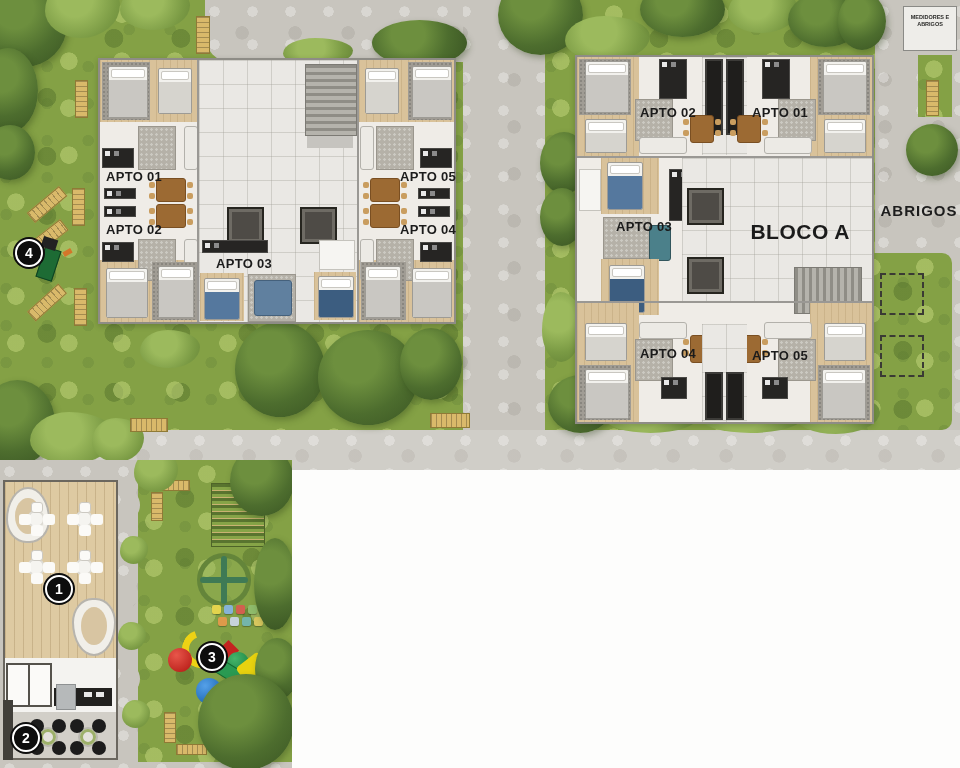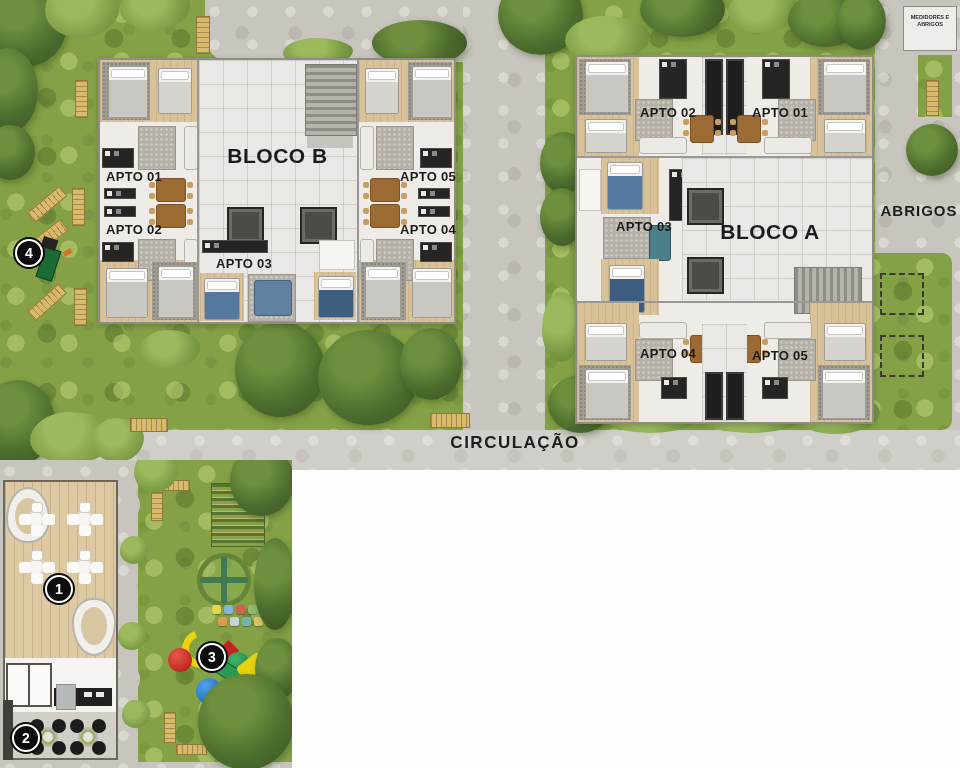--- a/index.html
+++ b/index.html
@@ -244,33 +244,31 @@
       <div class="kctr" style="left:84px;top:320px;width:26px;height:22px;"></div>
       <div class="kctr" style="left:185px;top:320px;width:26px;height:22px;"></div>
       <div class="bed b-grey" style="left:8px;top:266px;width:40px;height:36px;"></div>
       <div class="rdark" style="left:2px;top:308px;width:52px;height:55px;"></div>
       <div class="bed" style="left:8px;top:312px;width:42px;height:48px;"></div>
       <div class="bed b-grey" style="left:247px;top:266px;width:40px;height:36px;"></div>
       <div class="rdark" style="left:241px;top:308px;width:52px;height:55px;"></div>
       <div class="bed" style="left:245px;top:312px;width:42px;height:48px;"></div>
     </div>
 
-    <div class="bloco" style="left:195px;top:144px;width:165px;">BLOCO B</div>
-    <div class="bloco" style="left:690px;top:220px;width:160px;">BLOCO A</div>
+    <div class="bloco" style="left:690px;top:220px;width:160px;text-align:right;">BLOCO A</div>
     <div class="apto" style="left:106px;top:169px;">APTO 01</div>
     <div class="apto" style="left:106px;top:222px;">APTO 02</div>
     <div class="apto" style="left:216px;top:256px;">APTO 03</div>
     <div class="apto" style="left:400px;top:169px;">APTO 05</div>
     <div class="apto" style="left:400px;top:222px;">APTO 04</div>
     <div class="apto" style="left:640px;top:105px;">APTO 02</div>
     <div class="apto" style="left:752px;top:105px;">APTO 01</div>
     <div class="apto" style="left:616px;top:219px;">APTO 03</div>
     <div class="apto" style="left:640px;top:346px;">APTO 04</div>
     <div class="apto" style="left:752px;top:348px;">APTO 05</div>
-    <div class="pathlbl" style="left:425px;top:433px;width:180px;">CIRCULAÇÃO</div>
     <div class="pathlbl" style="left:880px;top:202px;width:78px;font-size:15px;letter-spacing:1px;">ABRIGOS</div>
     <div class="meters" style="left:903px;top:6px;width:48px;height:36px;">MEDIDORES E ABRIGOS</div>
 
     <div class="marker" style="left:15px;top:239px;">4</div>
   </div>
 
   <div class="abs paving" style="left:0;top:460px;width:292px;height:308px;overflow:hidden;">
     <div class="abs grass" style="left:138px;top:0;width:154px;height:302px;border-right:4px solid #4a6b2d;"></div>
 
     <div class="abs paving" style="left:106px;top:28px;width:34px;height:34px;border-radius:50%;"></div>

